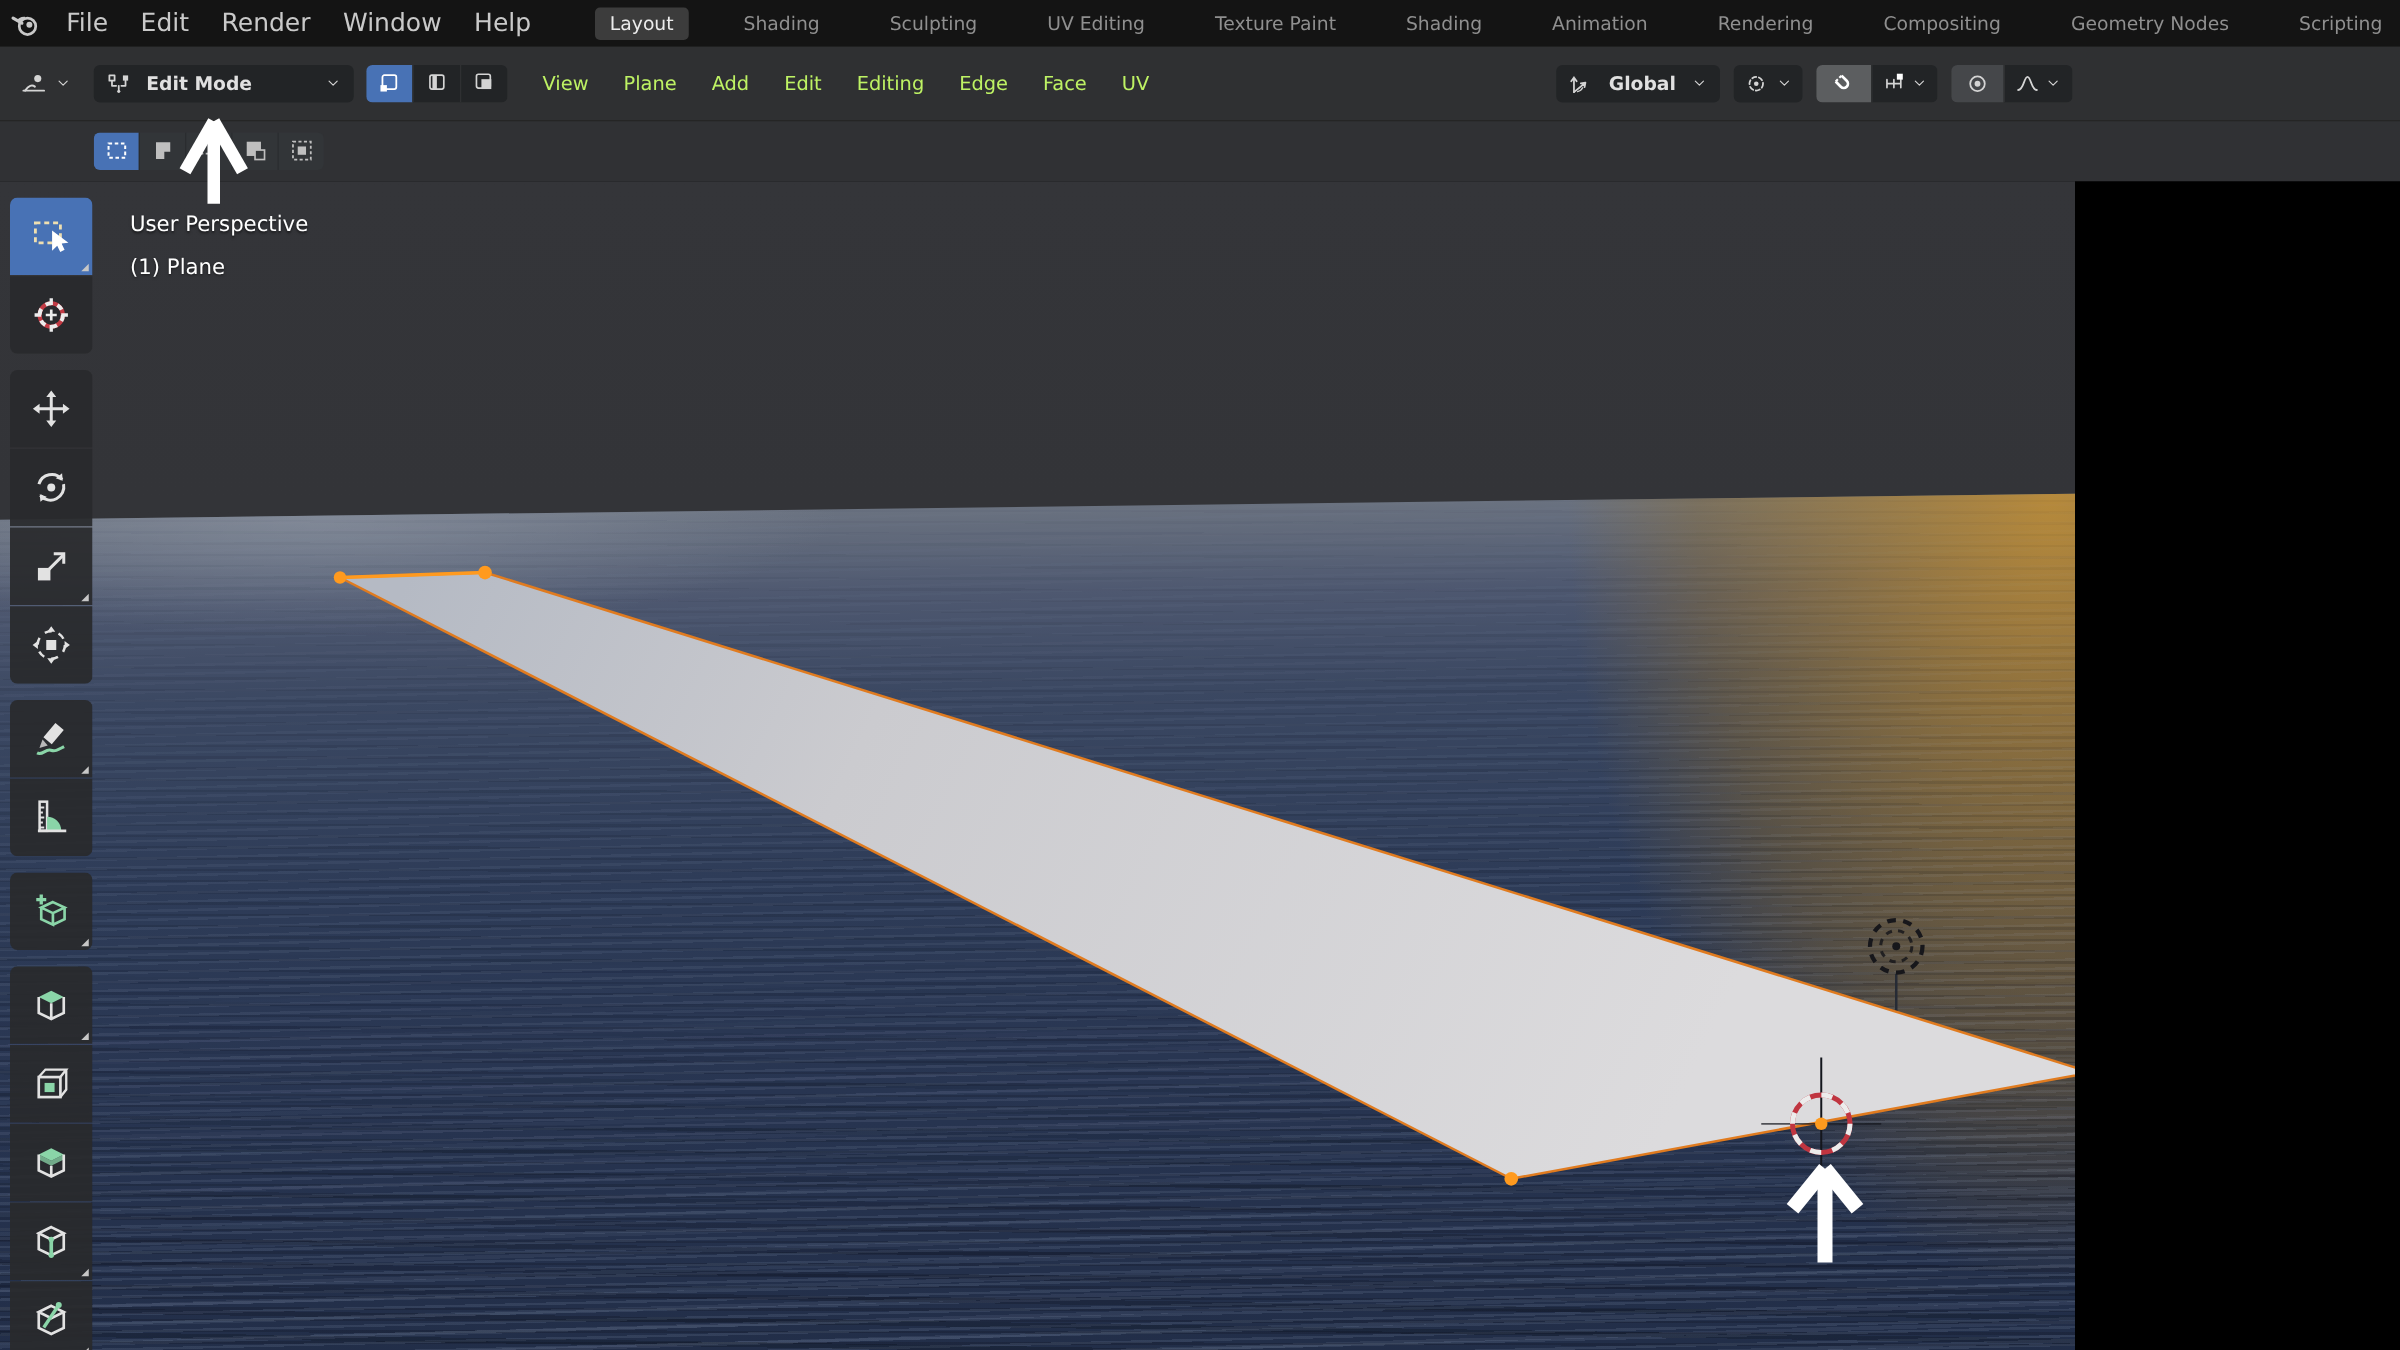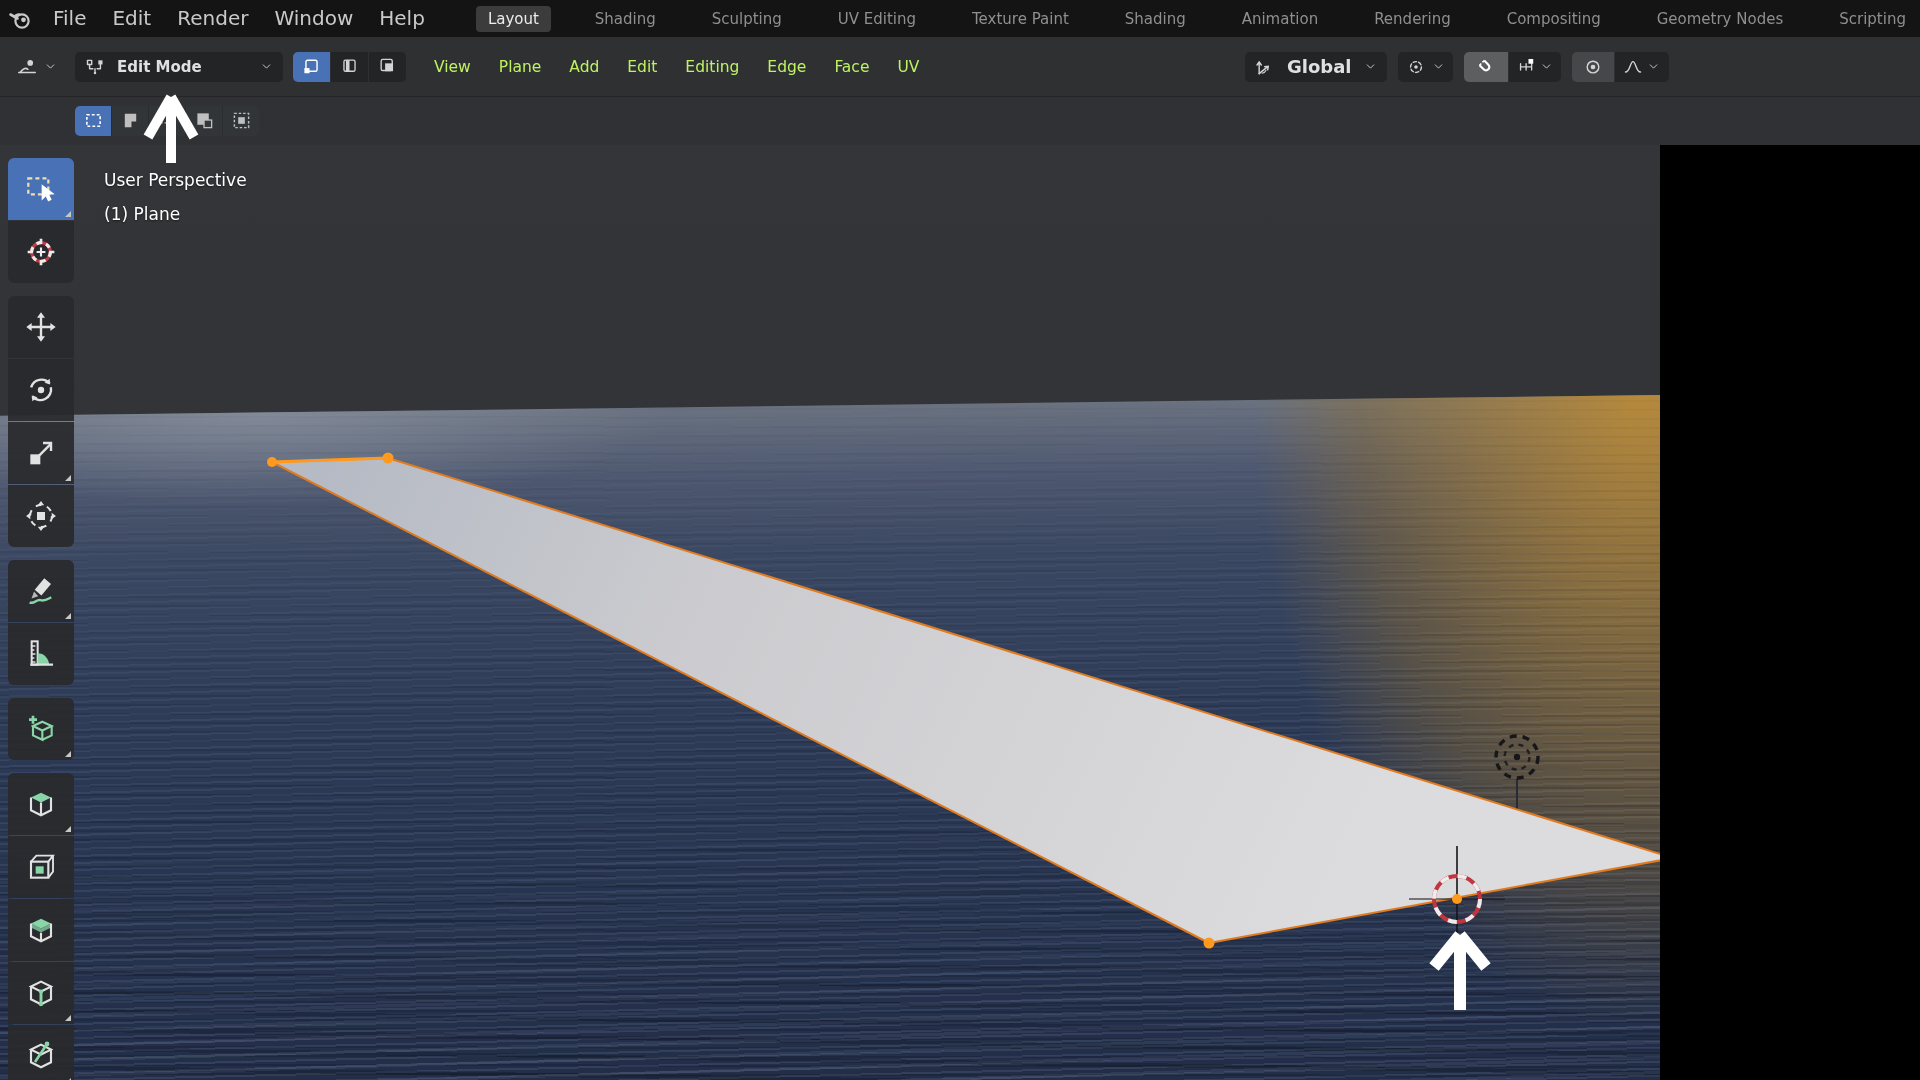--- a/index.html
+++ b/index.html
@@ -25,21 +25,21 @@
   .editor-btn{background:transparent;}
   .mode-pill{padding:0 10px;min-width:188px;}
   .mode-label{color:#e0e0e0;font-size:15px;flex:1;padding:0 6px;}
   .seggroup{display:flex;border-radius:5px;overflow:hidden;height:30px;}
   .seg{width:37px;display:flex;align-items:center;justify-content:center;background:#222426;}
   .seg + .seg{border-left:1px solid #2f3032;}
   .seg.active{background:#4872b5;}
   .vh-menus{position:absolute;left:420px;top:50%;transform:translateY(-50%);display:flex;}
   .vh-menu{color:#bef264;font-size:15.5px;padding:6px 14px;border-radius:4px;}
   .vh-right{position:absolute;left:1245px;top:50%;transform:translateY(-50%);display:flex;align-items:center;gap:11px;}
-  .glabel{color:#e0e0e0;font-size:18px;padding:0 6px;}
+  .glabel{color:#e0e0e0;font-size:15px;padding:0 6px;}
   .litebtn{background:#5c5e60;}
   .midbtn{background:#45474a;}
 
   
   .tset{position:absolute;left:0;top:96px;width:1920px;height:49px;background:#303134;z-index:48;}
   .tset-group{position:absolute;left:75px;top:50%;transform:translateY(-50%);display:flex;
               background:#323538;border-radius:5px;overflow:hidden;height:30px;}
   .tset-btn{width:36px;display:flex;align-items:center;justify-content:center;}
   .tset-btn + .tset-btn{border-left:1px solid #2a2c2f;}
   .tset-btn.active{background:#4872b5;}

